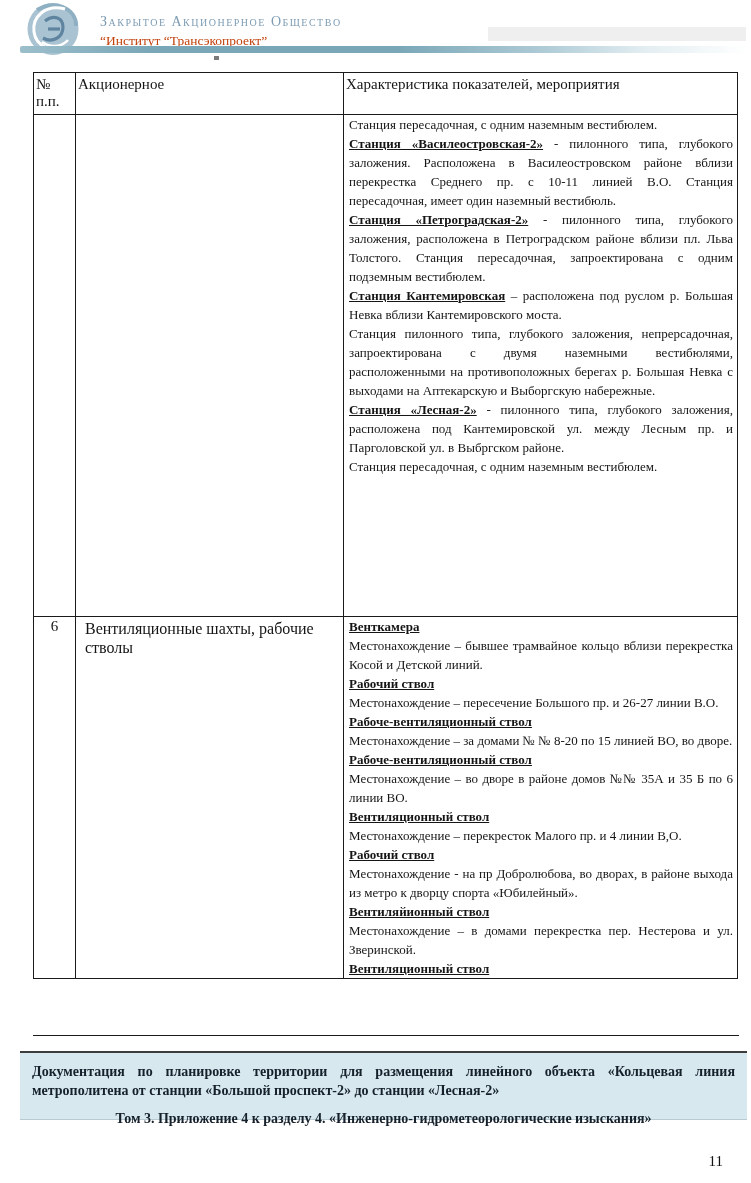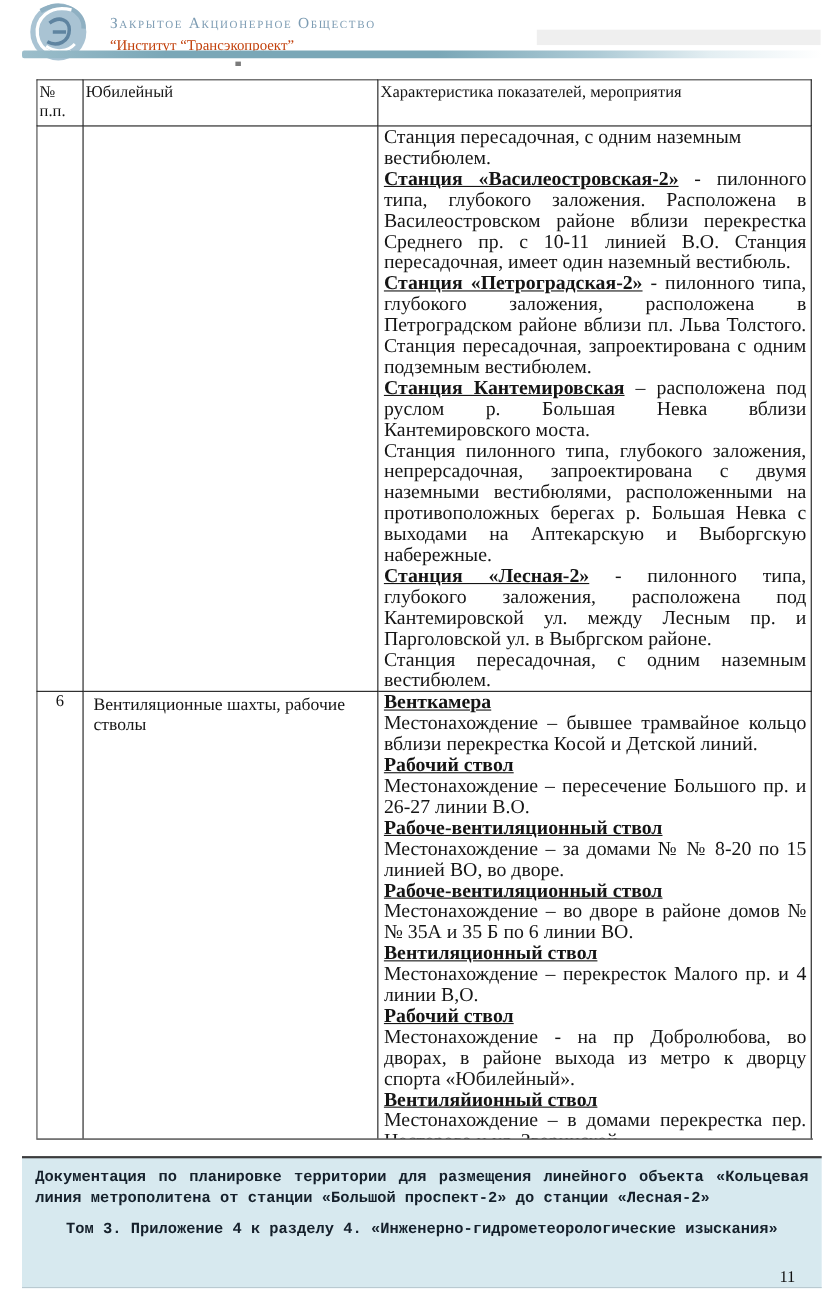--- a/index.html
+++ b/index.html
@@ -26,31 +26,31 @@
     overflow:hidden;border-bottom:1.8px solid #1a1a1a;
   }
   table.doc{border-collapse:collapse;table-layout:fixed;width:704px;}
   table.doc td, table.doc th{border:1.6px solid #1a1a1a;vertical-align:top;}
   th{font-weight:normal;font-size:15px;padding:3px 2px;text-align:left;line-height:1.15;}
   .col-num{width:42px;}
   .col-ind{width:268px;}
   .col-chr{width:394px;}
   td.num{font-size:15px;text-align:center;padding-top:1px;}
   td.ind{font-size:16px;vertical-align:middle;padding:2px 6px 2px 9px;line-height:19px;}
-  td.chr{font-size:18px;line-height:19px;padding:0 4px 0 5px;}
+  td.chr{font-size:13px;line-height:19px;padding:0 4px 0 5px;}
   .para{margin:0;text-align:justify;}
   .para.noj{text-align:left;}
   .u{text-decoration:underline;font-weight:bold;}
 
   
   .footer-box{
     position:absolute;left:20px;top:1051px;width:727px;box-sizing:border-box;
     border-top:2.5px solid #3c3c3c;border-bottom:1px solid #b9cad1;
-    background:#d7e9ef;height:120px;padding:9px 12px 6px 12px;
-    font-weight:bold;color:#15202b;font-size:14px;line-height:19px;font-family:Liberation Mono, monospace;
+    background:#d7e9ef;height:69px;padding:9px 12px 6px 12px;
+    font-weight:bold;color:#15202b;font-size:14px;line-height:19px;
   }
   .footer-box .f1{margin:0;text-align:justify;}
   .footer-box .f2{margin:9px 0 0 0;text-align:center;}
   .page-num{position:absolute;top:1153px;right:28px;font-size:15px;color:#111;}
 </style>
 </head>
 <body>
 
 <div>
   <span class="logo">
@@ -75,21 +75,21 @@
 <div class="table-clip">
 <table class="doc">
   <colgroup>
         <col class="col-num">
         <col class="col-ind">
         <col class="col-chr">
       </colgroup>
   <tbody>
         <tr>
     <th>№ п.п.</th>
-    <th>Юбилейный</th>
+    <th>Акционерное</th>
     <th>Характеристика показателей, мероприятия</th>
   </tr>
 
   <tr>
     <td class="num" style="height:499px;"></td>
     <td class="ind"></td>
     <td class="chr">
       <p class="para noj"><span class="u"></span><span>Станция пересадочная, с одним наземным вестибюлем.</span></p>
       <p class="para"><span class="u">Станция «Василеостровская-2»</span><span> - пилонного типа, глубокого заложения. Расположена в Василеостровском районе вблизи перекрестка Среднего пр. с 10-11 линией В.О. Станция пересадочная, имеет один наземный вестибюль.</span></p>
       <p class="para"><span class="u">Станция «Петроградская-2»</span><span> - пилонного типа, глубокого заложения, расположена в Петроградском районе вблизи пл. Льва Толстого. Станция пересадочная, запроектирована с одним подземным вестибюлем.</span></p>

